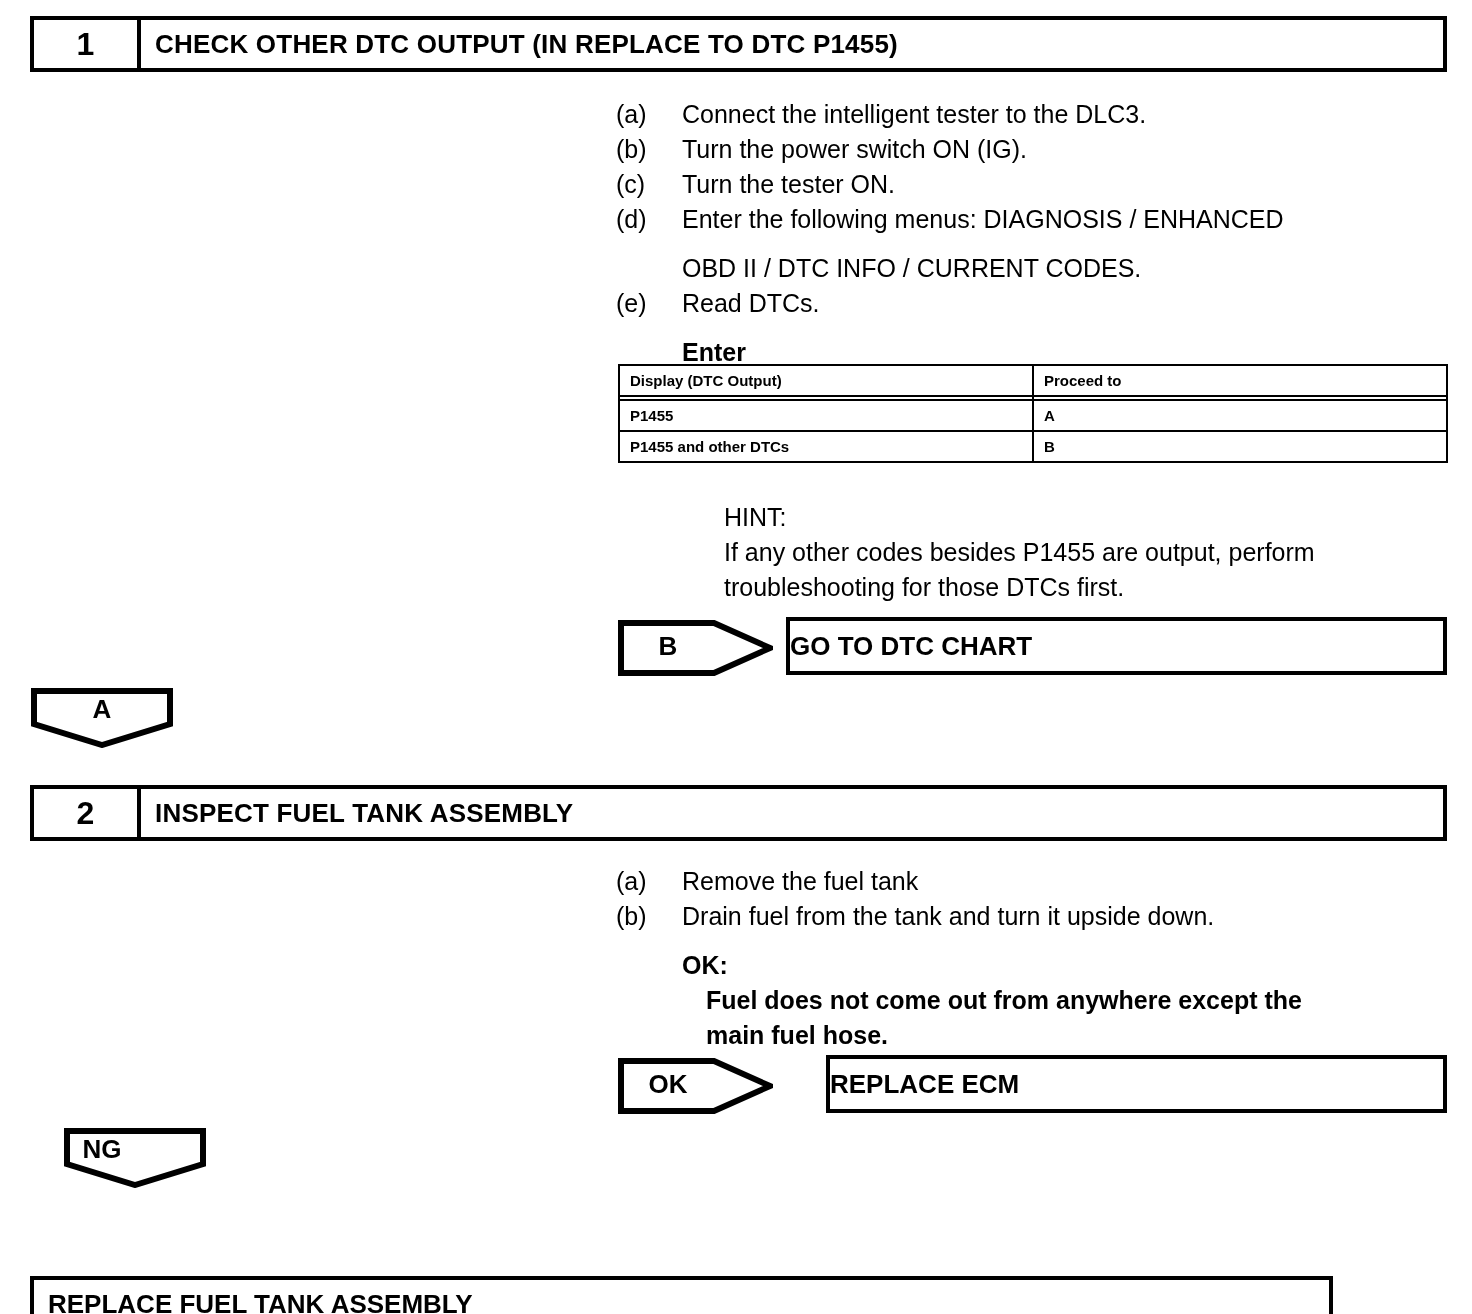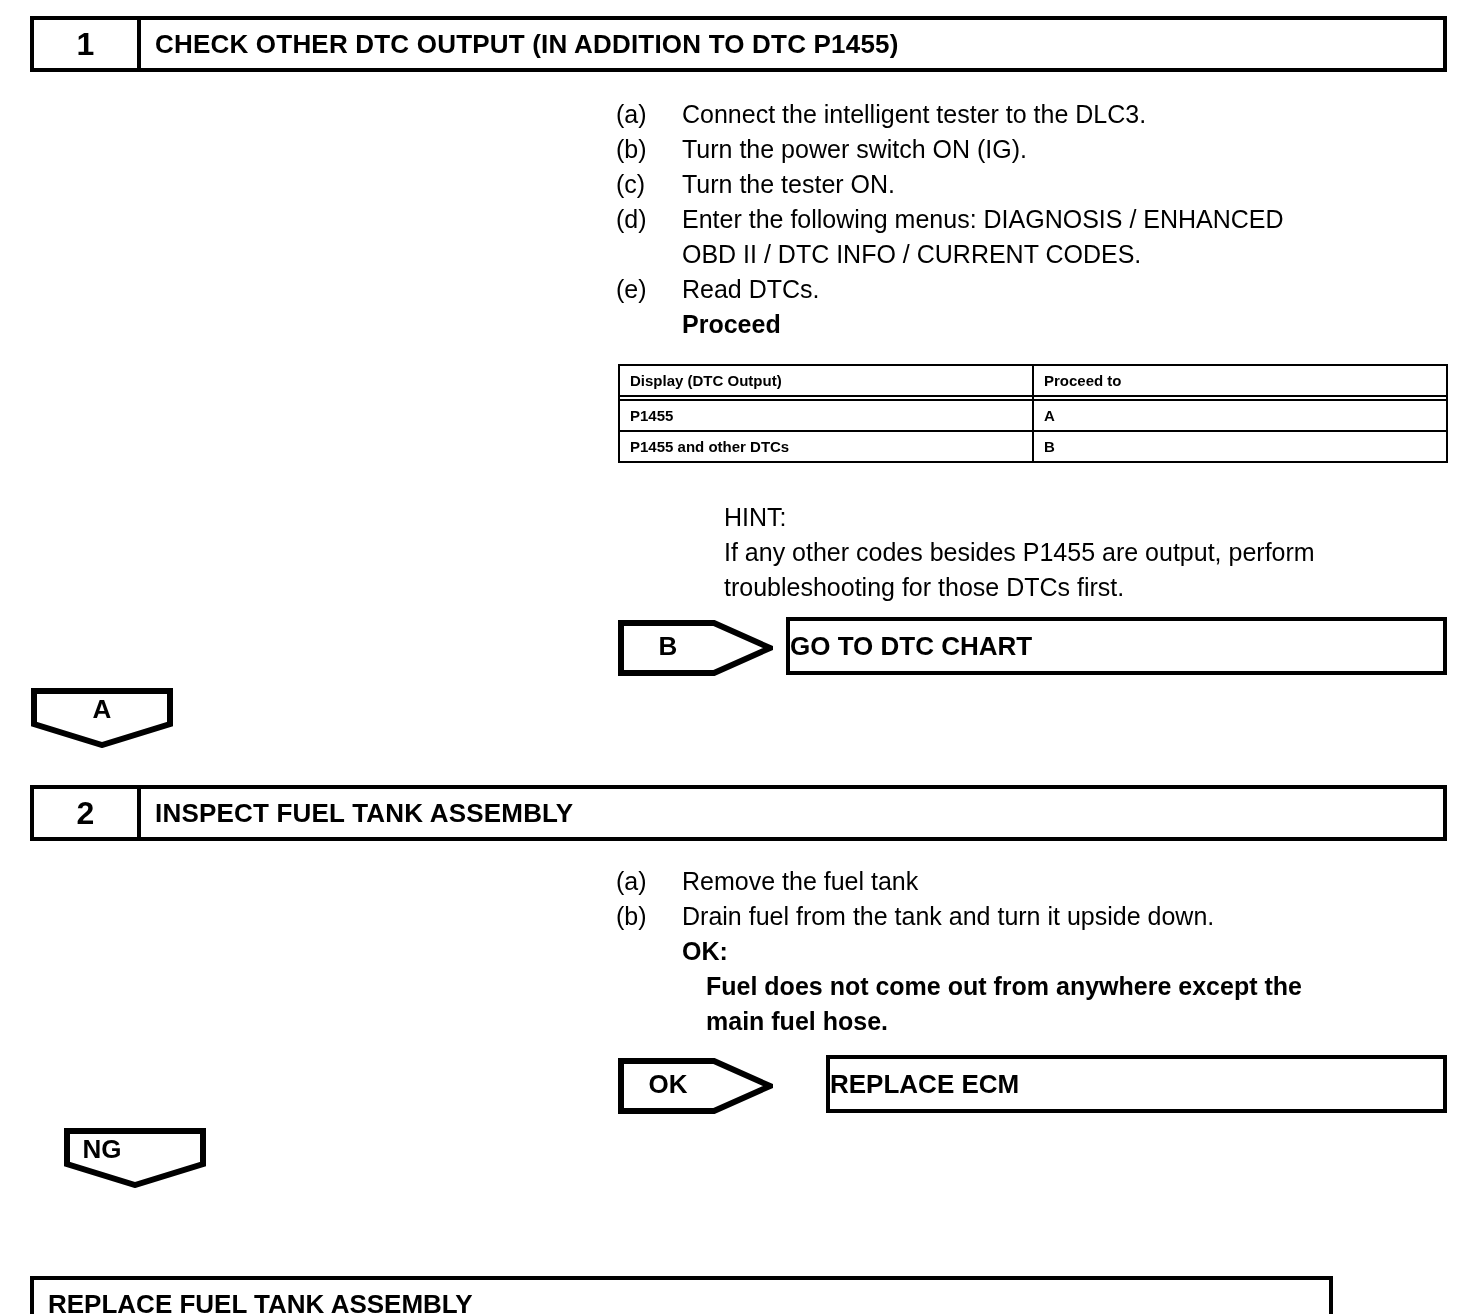--- a/index.html
+++ b/index.html
@@ -68,21 +68,21 @@
   .instr-row {
     display: flex;
     align-items: flex-start;
   }
   .instr-marker {
     width: 66px;
     flex: 0 0 66px;
   }
   .instr-text { flex: 1; }
   .bold { font-weight: bold; }
-  .indent-1 { padding-left: 66px; }
+  .indent-1 { padding-left: 66px; margin-top: 14px; }
   .indent-2 { padding-left: 90px; }
 
   
   .res-table {
     position: absolute;
     border-collapse: collapse;
     background: #fff;
     table-layout: fixed;
   }
   .res-table th, .res-table td {
@@ -170,21 +170,21 @@
     justify-content: center;
     font-size: 26px;
     font-weight: bold;
   }
 </style>
 </head>
 <body>
 
 <div class="step-bar" style="left:30px; top:16px; width:1417px; height:56px;">
   <div class="step-num">1</div>
-  <div class="step-title">CHECK OTHER DTC OUTPUT (IN ADDITION TO DTC P1455)</div>
+  <div class="step-title">CHECK OTHER DTC OUTPUT (IN REPLACE TO DTC P1455)</div>
 </div>
 
 <div class="instr" style="left:616px; top:97px; width:830px;">
   <div class="instr-row">
     <span class="instr-marker">(a)</span>
     <span class="instr-text">Connect the intelligent tester to the DLC3.</span>
   </div>
   <div class="instr-row">
     <span class="instr-marker">(b)</span>
     <span class="instr-text">Turn the power switch ON (IG).</span>
@@ -195,21 +195,21 @@
   </div>
   <div class="instr-row">
     <span class="instr-marker">(d)</span>
     <span class="instr-text">Enter the following menus: DIAGNOSIS / ENHANCED</span>
   </div>
   <div class="indent-1">OBD II / DTC INFO / CURRENT CODES.</div>
   <div class="instr-row">
     <span class="instr-marker">(e)</span>
     <span class="instr-text">Read DTCs.</span>
   </div>
-  <div class="indent-1 bold">Proceed</div>
+  <div class="indent-1 bold">Enter</div>
 </div>
 
 <table class="res-table" style="left:618px; top:364px; width:828px;">
   <colgroup>
     <col style="width:414px">
     <col style="width:414px">
   </colgroup>
   <thead>
     <tr>
       <th>Display (DTC Output)</th>

